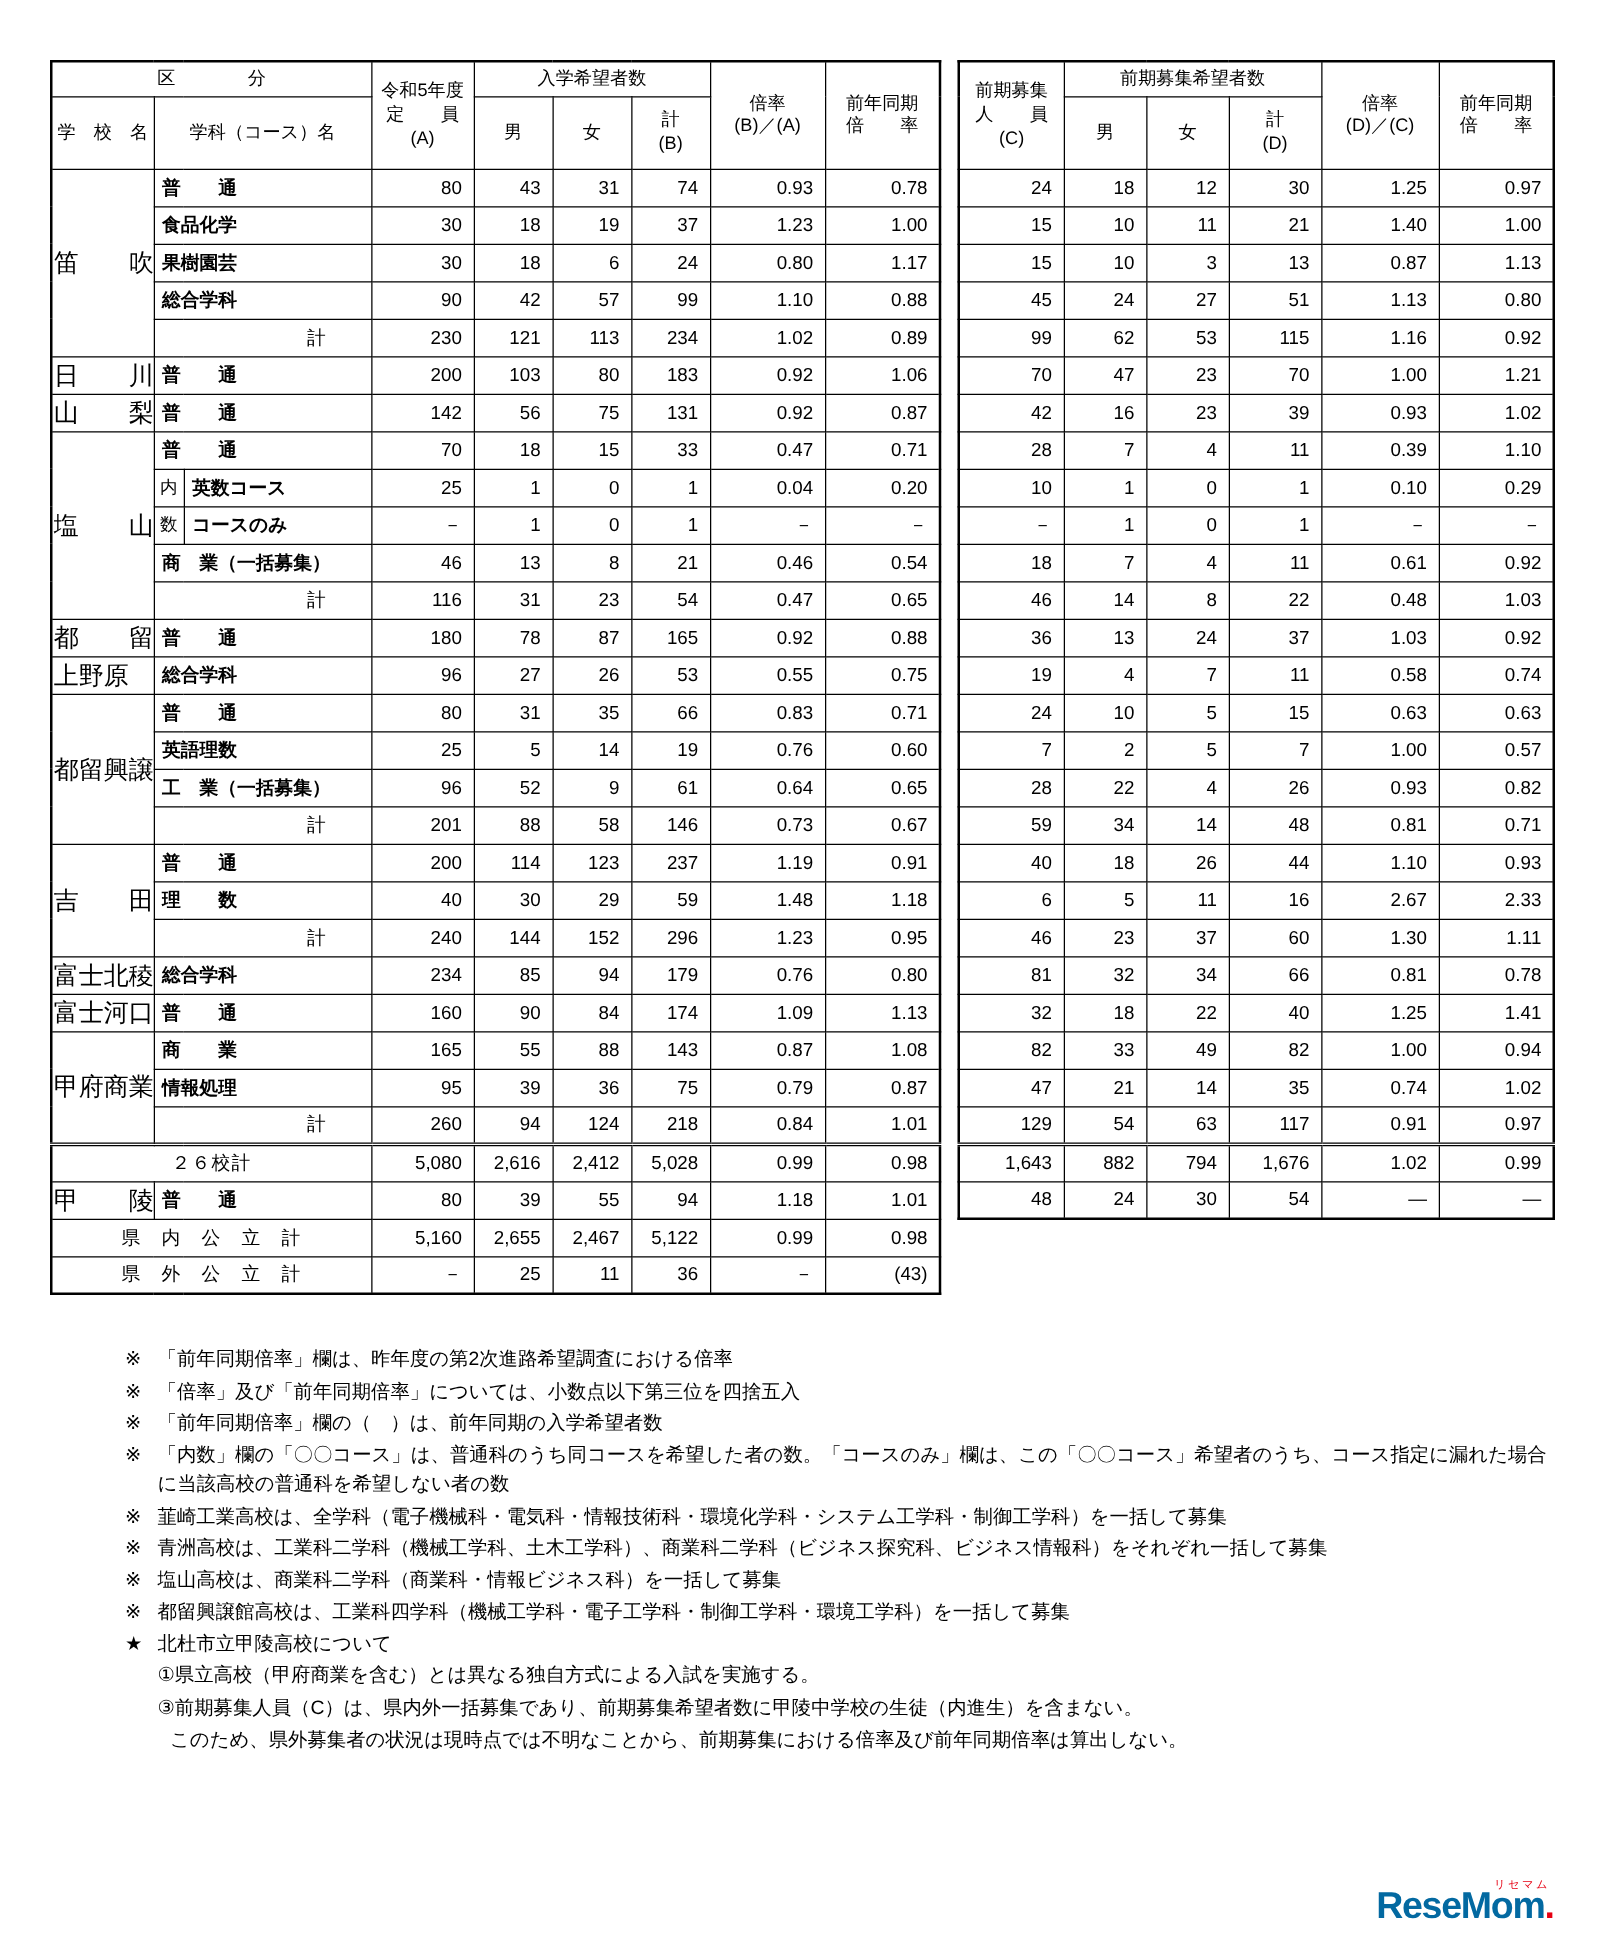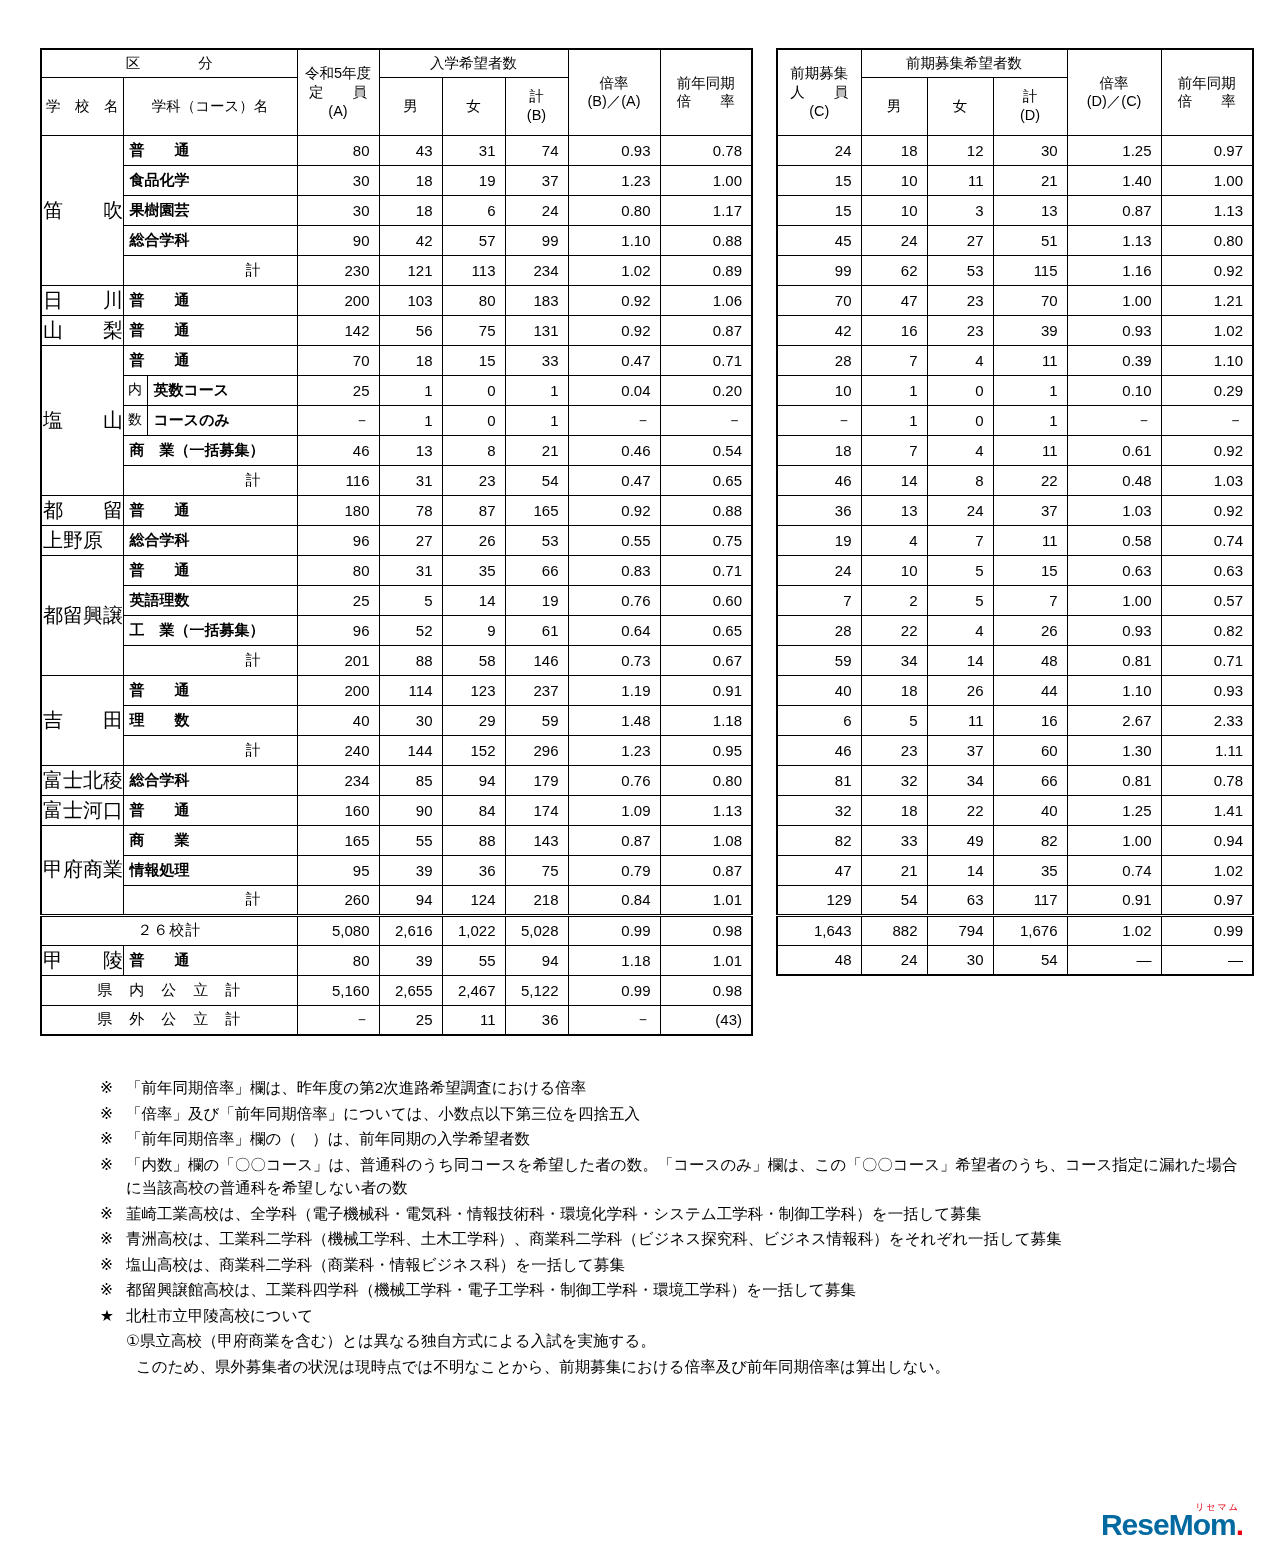--- a/index.html
+++ b/index.html
@@ -1,21 +1,21 @@
 <!DOCTYPE html>
 <html><head>
 <meta charset="utf-8">
 <style>
   html,body{margin:0;padding:0;}
   body{
     width:1280px;height:1566px;background:#ffffff;position:relative;
     font-family:"Liberation Sans","DejaVu Sans",sans-serif;color:#000;
     -webkit-font-smoothing:antialiased;
   }
-  .tables{position:absolute;top:48px;left:40px;display:flex;gap:23px;align-items:flex-start;}
+  .tables{position:absolute;top:48px;left:40px;display:flex;gap:13px;align-items:flex-start;}
   table{border-collapse:collapse;table-layout:fixed;border:2px solid #000;background:#fff;}
   #left-table{width:713px;}
   #right-table{width:478px;}
   td{border:1px solid #000;vertical-align:middle;overflow:hidden;font-size:15px;padding:0;}
   thead tr.h1{height:28px;}
   thead tr.h2{height:58px;}
   tbody tr{height:30px;}
   .hdr{text-align:center;white-space:pre-line;line-height:1.28;font-size:14.5px;padding:1px 2px;}
   .school{text-align:left;font-size:20px;padding:0 1px;white-space:nowrap;}
   .inner{text-align:center;font-size:14px;padding:0;}
@@ -318,21 +318,21 @@
           <td class="num">94</td>
           <td class="num">124</td>
           <td class="num">218</td>
           <td class="num">0.84</td>
           <td class="num">1.01</td>
         </tr>
         <tr class="sep">
           <td class="lbl" colspan="3">２６校計</td>
           <td class="num">5,080</td>
           <td class="num">2,616</td>
-          <td class="num">1,022</td>
+          <td class="num">2,412</td>
           <td class="num">5,028</td>
           <td class="num">0.99</td>
           <td class="num">0.98</td>
         </tr>
         <tr>
           <td class="school">甲　　陵</td>
           <td class="course" colspan="2">普　　通</td>
           <td class="num">80</td>
           <td class="num">39</td>
           <td class="num">55</td>
@@ -651,20 +651,23 @@
       <span class="marker">※</span>
       <span class="ftext">都留興譲館高校は、工業科四学科（機械工学科・電子工学科・制御工学科・環境工学科）を一括して募集</span>
     </div>
     <div class="fn">
       <span class="marker">★</span>
       <span class="ftext">北杜市立甲陵高校について</span>
     </div>
     <div class="fn indent1">
       <span class="ftext">①県立高校（甲府商業を含む）とは異なる独自方式による入試を実施する。</span>
     </div>
+    <div class="fn indent1">
+      <span class="ftext">③前期募集人員（C）は、県内外一括募集であり、前期募集希望者数に甲陵中学校の生徒（内進生）を含まない。</span>
+    </div>
     <div class="fn indent2">
       <span class="ftext">このため、県外募集者の状況は現時点では不明なことから、前期募集における倍率及び前年同期倍率は算出しない。</span>
     </div>
   </div>
 
 <div class="logo">
   <span class="logo-kana">リセマム</span><span class="logo-text">ReseMom</span><span class="logo-dot">.</span>
 </div>
 
 </body></html>

